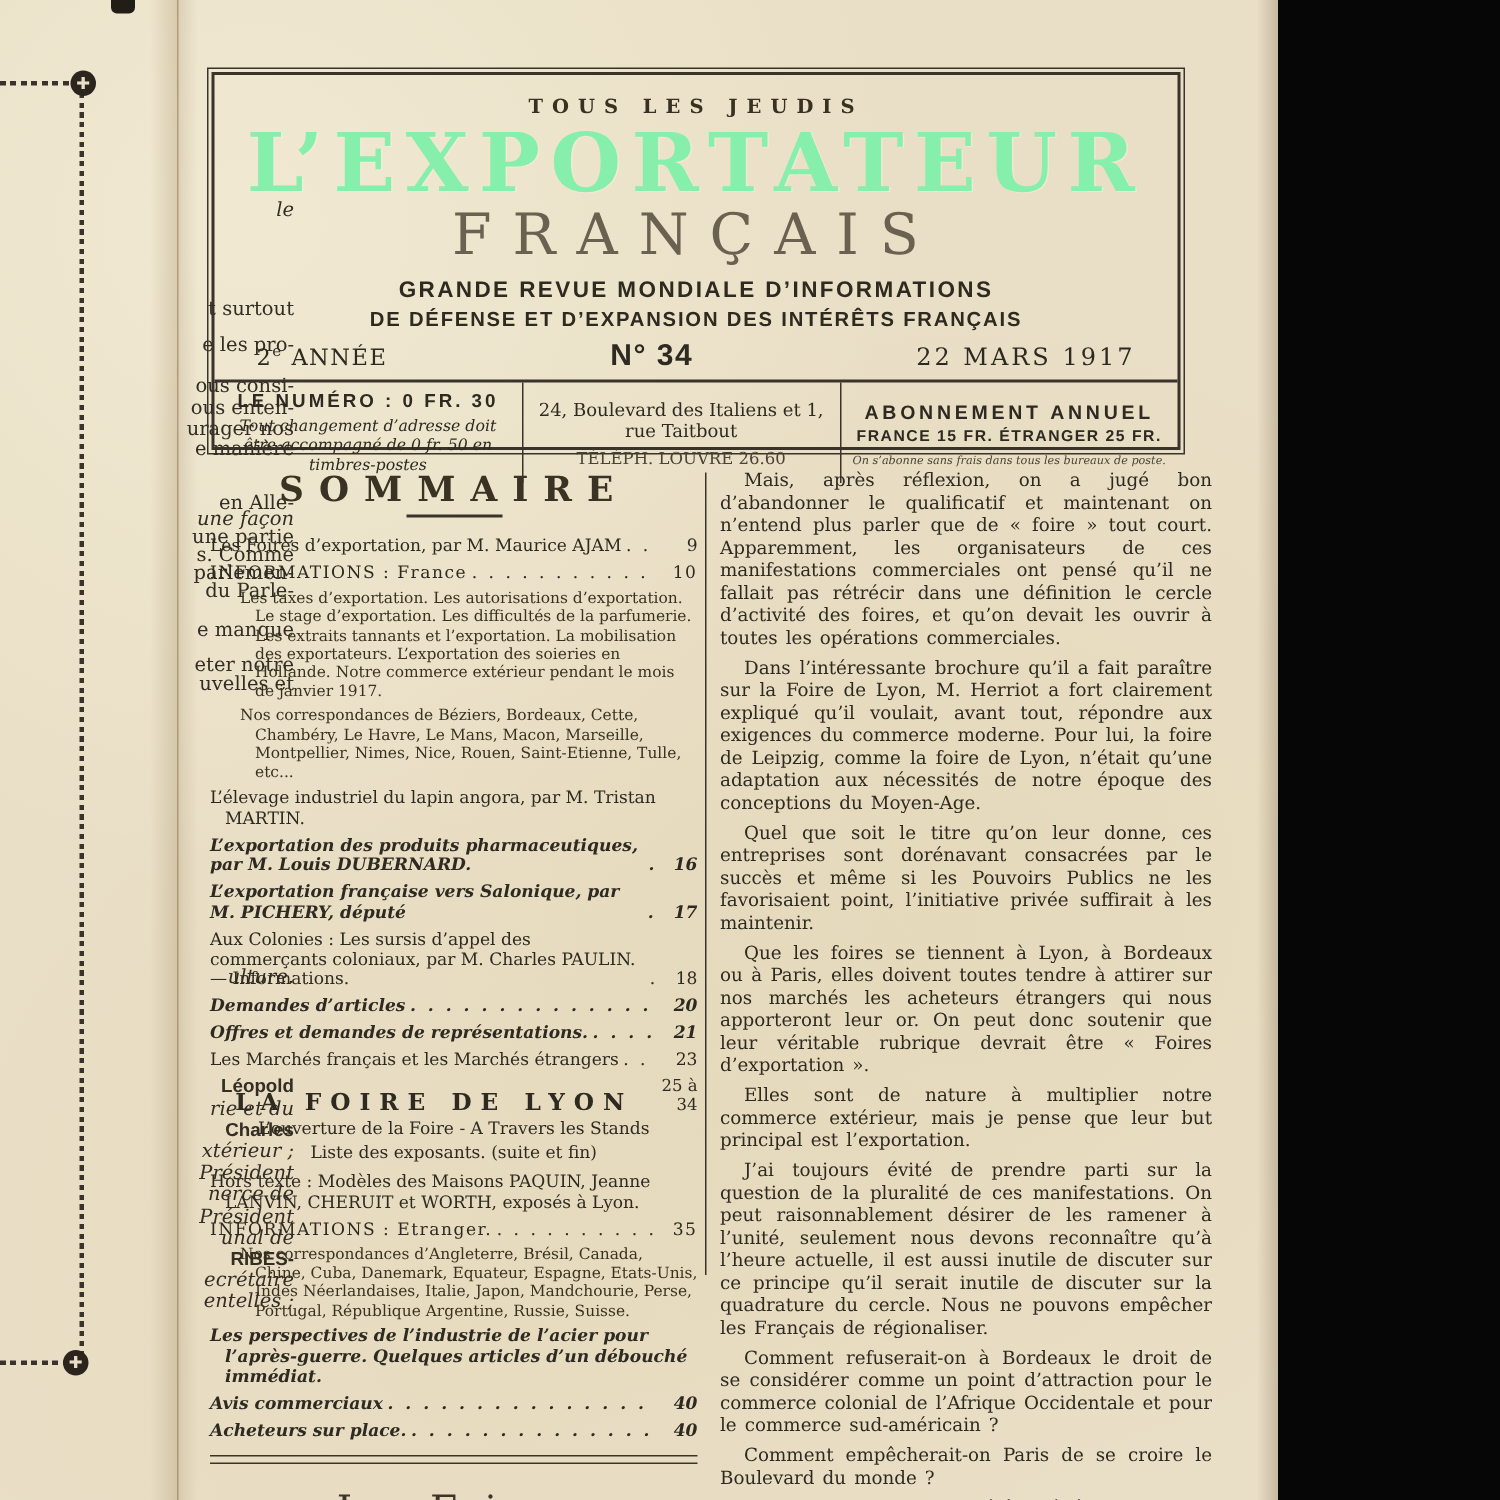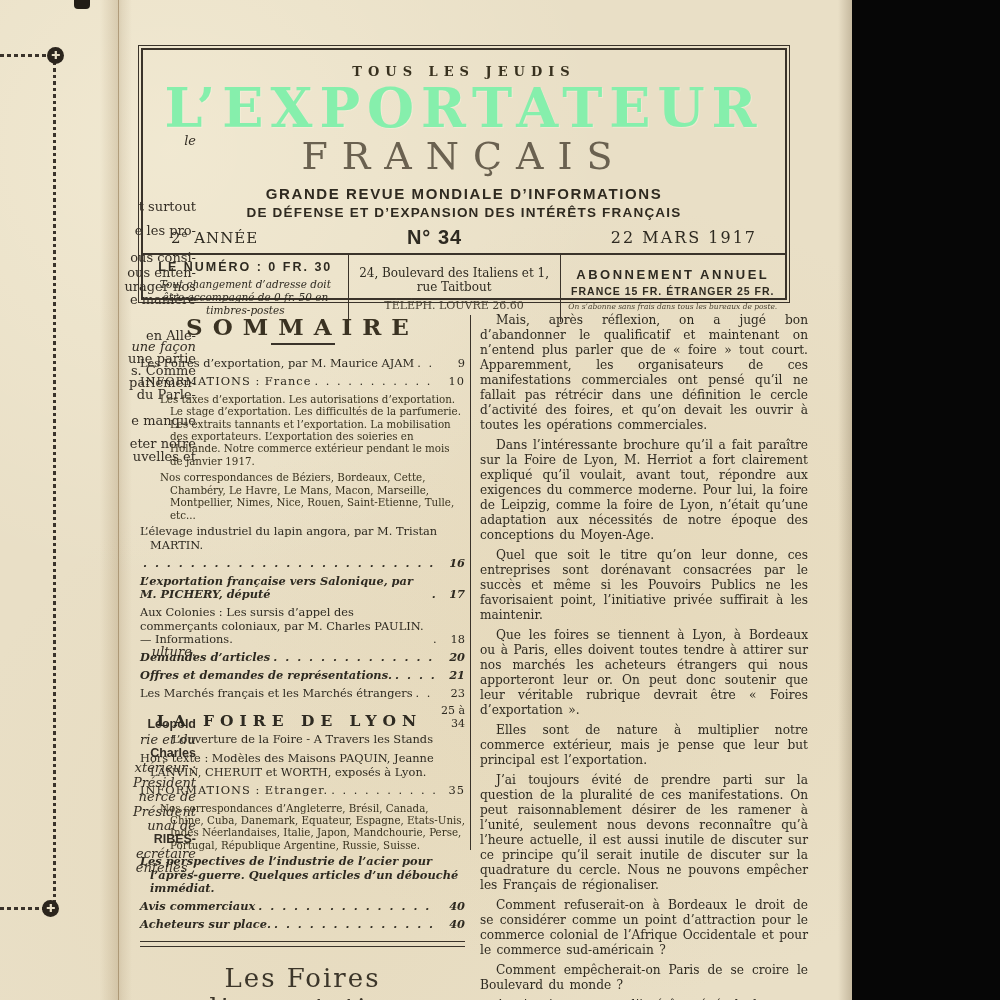--- a/index.html
+++ b/index.html
@@ -207,20 +207,21 @@
       </div>
       <div class="t-entry t-caps">
         <span class="t-lbl">INFORMATIONS : France</span>
           <span class="t-dots"></span>
           <span class="t-pg">10</span>
       </div>
       <div class="t-sub">Les taxes d’exportation. Les autorisations d’exportation. Le stage d’exportation. Les difficultés de la parfumerie. Les extraits tannants et l’exportation. La mobilisation des exportateurs. L’exportation des soieries en Hollande. Notre commerce extérieur pendant le mois de janvier 1917.</div>
       <div class="t-sub">Nos correspondances de Béziers, Bordeaux, Cette, Chambéry, Le Havre, Le Mans, Macon, Marseille, Montpellier, Nimes, Nice, Rouen, Saint-Etienne, Tulle, etc...</div>
       <div class="t-plain">L’élevage industriel du lapin angora, par M. Tristan MARTIN.</div>
       <div class="t-entry t-bi">
+        <span class="t-lbl">L’exportation des produits pharmaceutiques, par M. Louis DUBERNARD.</span>
           <span class="t-dots"></span>
           <span class="t-pg">16</span>
       </div>
       <div class="t-entry t-bi">
         <span class="t-lbl">L’exportation française vers Salonique, par M. PICHERY, député</span>
           <span class="t-dots"></span>
           <span class="t-pg">17</span>
       </div>
       <div class="t-entry">
         <span class="t-lbl">Aux Colonies : Les sursis d’appel des commerçants coloniaux, par M. Charles PAULIN. — Informations.</span>
@@ -240,20 +241,21 @@
       <div class="t-entry">
         <span class="t-lbl">Les Marchés français et les Marchés étrangers</span>
           <span class="t-dots"></span>
           <span class="t-pg">23</span>
       </div>
       <div class="t-foire">
         <span class="big">LA FOIRE DE LYON</span>
           <span class="t-pg">25 à 34</span>
       </div>
       <div class="t-center">L’ouverture de la Foire - A Travers les Stands</div>
+      <div class="t-center">Liste des exposants. (suite et fin)</div>
       <div class="t-plain" style="margin-top:6px">Hors texte : Modèles des Maisons PAQUIN, Jeanne LANVIN, CHERUIT et WORTH, exposés à Lyon.</div>
       <div class="t-entry t-caps" style="margin-top:2px">
         <span class="t-lbl">INFORMATIONS : Etranger.</span>
           <span class="t-dots"></span>
           <span class="t-pg">35</span>
       </div>
       <div class="t-sub">Nos correspondances d’Angleterre, Brésil, Canada, Chine, Cuba, Danemark, Equateur, Espagne, Etats-Unis, Indes Néerlandaises, Italie, Japon, Mandchourie, Perse, Portugal, République Argentine, Russie, Suisse.</div>
       <div class="t-plain t-bi">Les perspectives de l’industrie de l’acier pour l’après-guerre. Quelques articles d’un débouché immédiat.</div>
       <div class="t-entry t-bi">
         <span class="t-lbl">Avis commerciaux</span>

